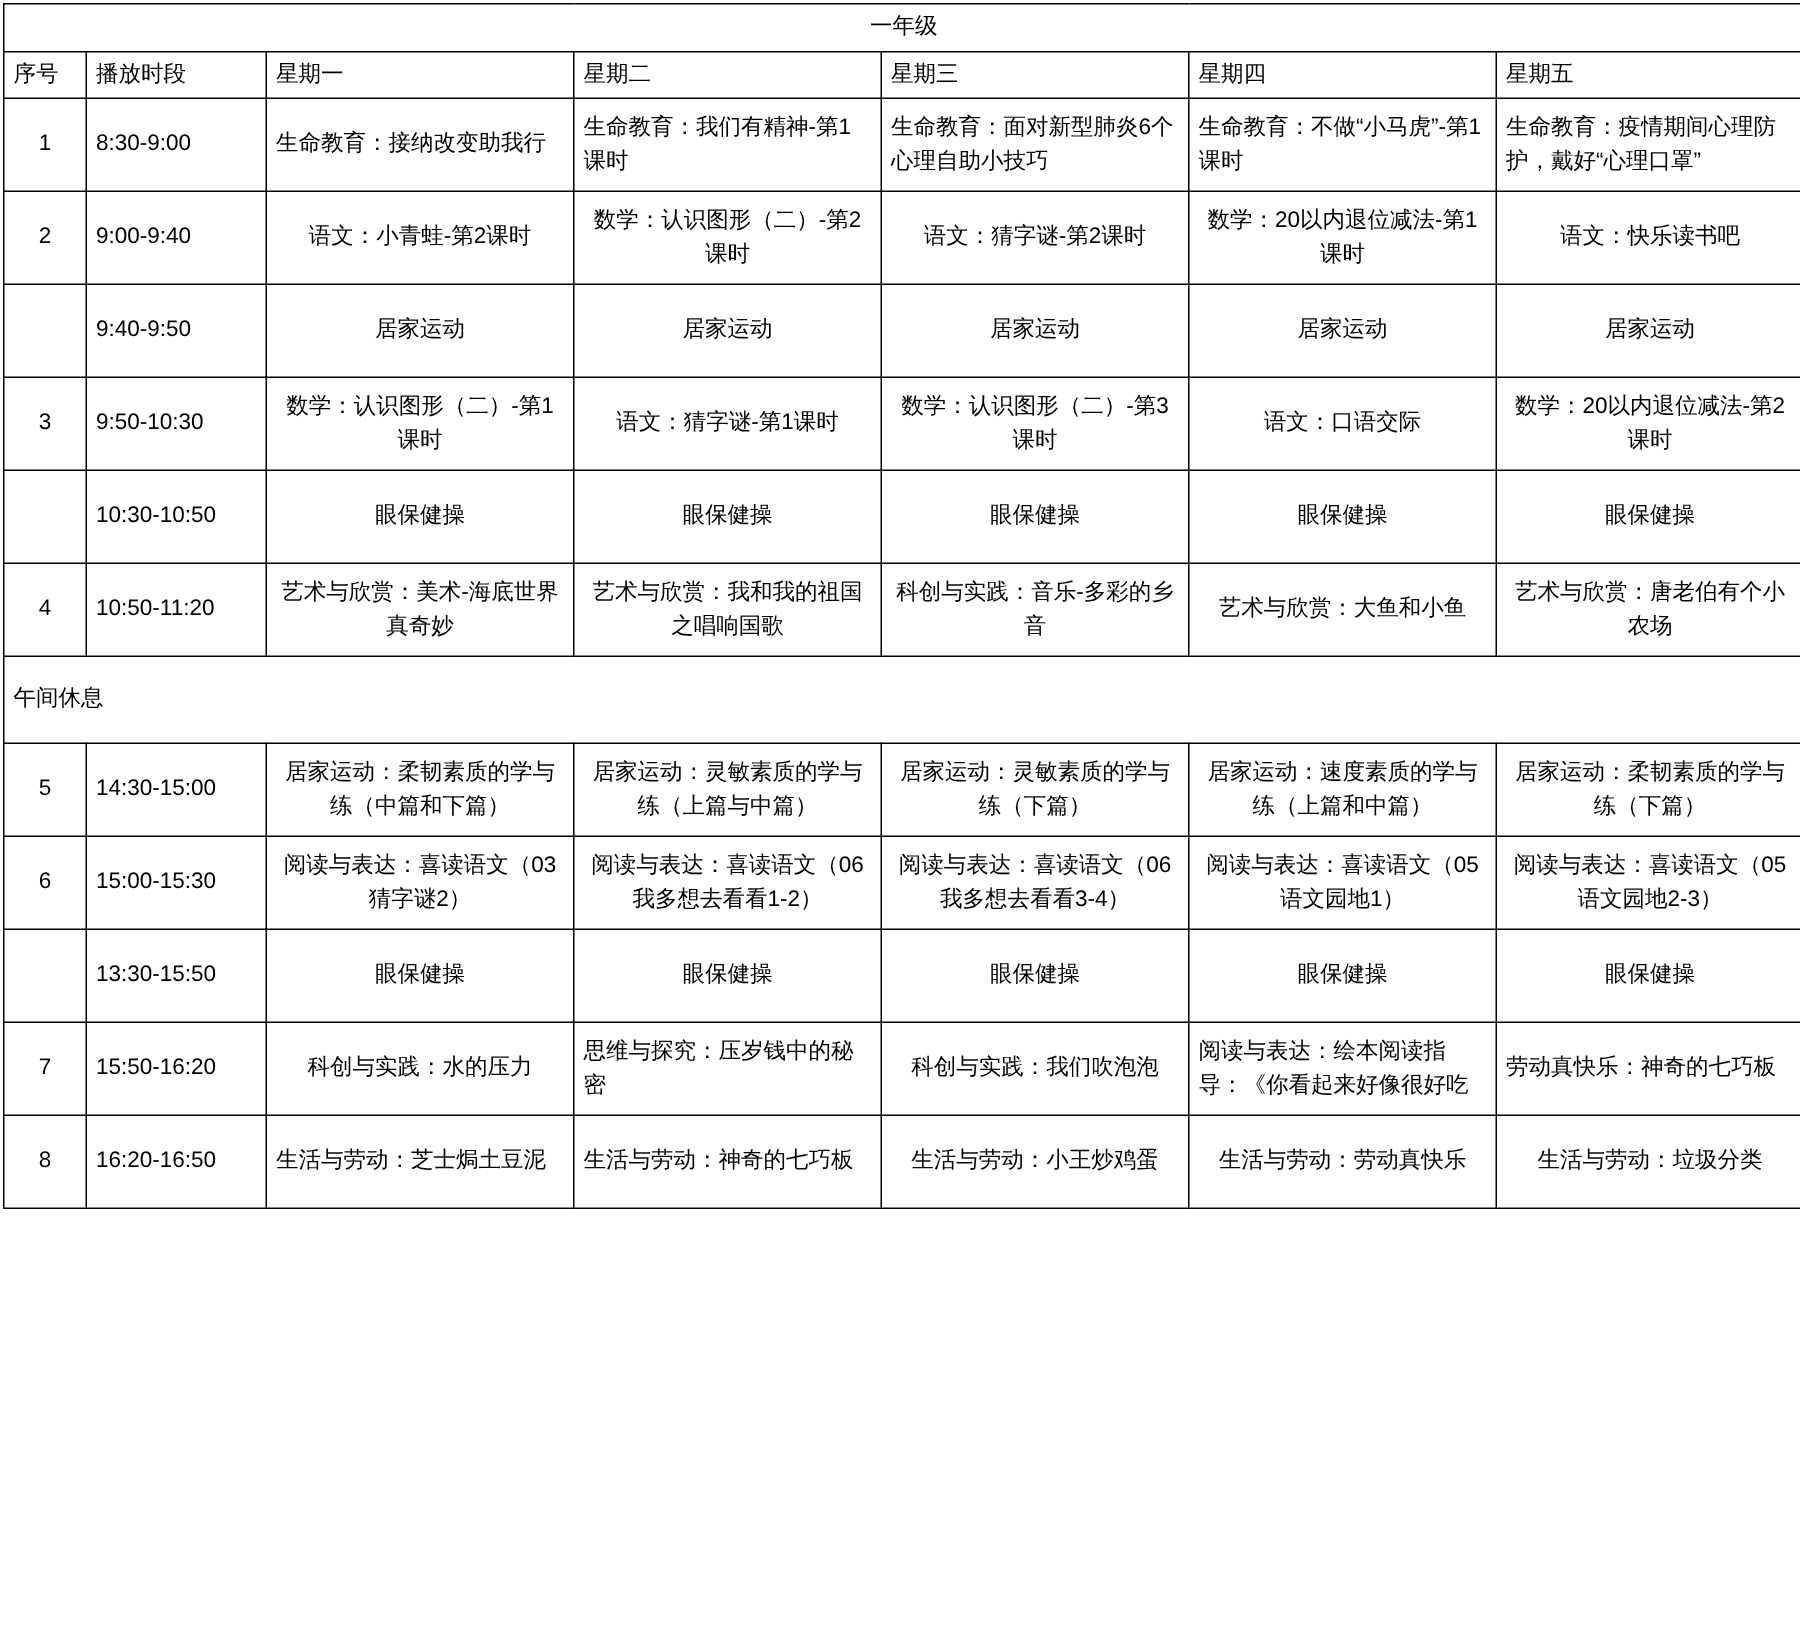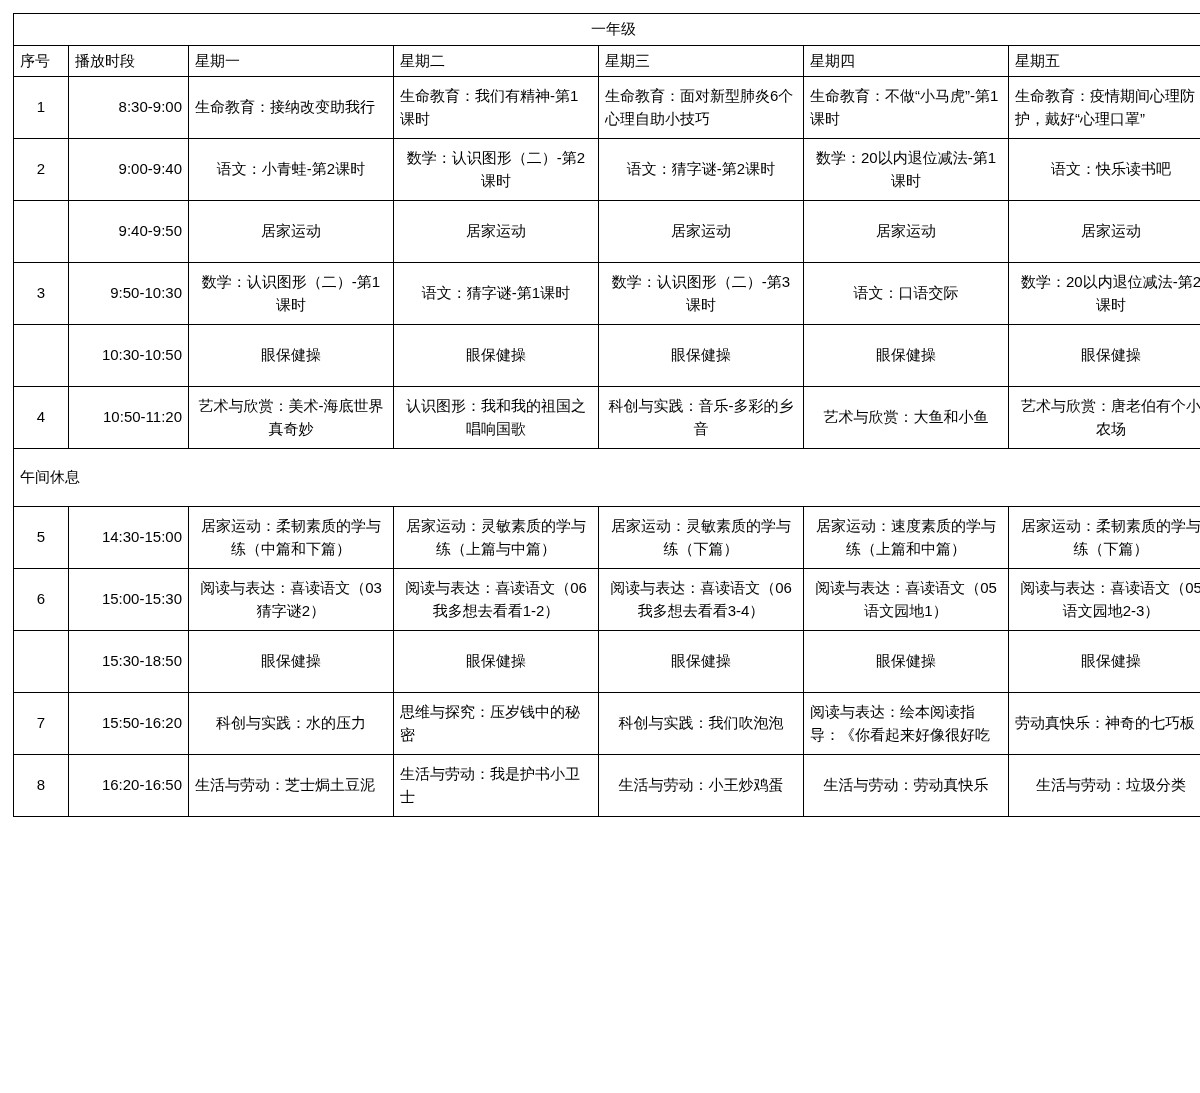--- a/index.html
+++ b/index.html
@@ -9,21 +9,21 @@
   }
   body {
     width: 1200px;
     height: 1093px;
     font-family: "Liberation Sans", "DejaVu Sans", sans-serif;
     color: #000000;
   }
   .sheet {
     width: 1200px;
     box-sizing: border-box;
-    padding: 13px;
+    padding: 2px;
     border-radius: 29px;
   }
   table.schedule {
     border-collapse: collapse;
     width: 1200px;
     table-layout: fixed;
   }
   table.schedule td, table.schedule th {
     border: 1px solid #000000;
     font-weight: normal;
@@ -49,21 +49,21 @@
   .head-row td {
     font-weight: bold;
     font-size: 16px;
     padding: 10px 4px;
   }
   .idx {
     text-align: center;
     font-size: 13px;
   }
   .time {
-    text-align: right;
+    text-align: left;
     font-size: 13px;
   }
   .cell {
     text-align: center;
     font-size: 15px;
   }
   .cell.left {
     text-align: left;
   }
   .row-tall td { height: 62px; }
@@ -161,21 +161,21 @@
         <td class="cell">眼保健操</td>
         <td class="cell">眼保健操</td>
         <td class="cell">眼保健操</td>
         <td class="cell">眼保健操</td>
       </tr>
 
       <tr class="row-tall">
         <td class="idx">4</td>
         <td class="time">10:50-11:20</td>
         <td class="cell">艺术与欣赏：美术-海底世界真奇妙</td>
-        <td class="cell">认识图形：我和我的祖国之唱响国歌</td>
+        <td class="cell">艺术与欣赏：我和我的祖国之唱响国歌</td>
         <td class="cell">科创与实践：音乐-多彩的乡音</td>
         <td class="cell">艺术与欣赏：大鱼和小鱼</td>
         <td class="cell">艺术与欣赏：唐老伯有个小农场</td>
       </tr>
 
       <tr class="lunch">
         <td colspan="7">午间休息</td>
       </tr>
 
       <tr class="row-tall">
@@ -193,21 +193,21 @@
         <td class="time">15:00-15:30</td>
         <td class="cell">阅读与表达：喜读语文（03猜字谜2）</td>
         <td class="cell">阅读与表达：喜读语文（06 我多想去看看1-2）</td>
         <td class="cell">阅读与表达：喜读语文（06 我多想去看看3-4）</td>
         <td class="cell">阅读与表达：喜读语文（05语文园地1）</td>
         <td class="cell">阅读与表达：喜读语文（05语文园地2-3）</td>
       </tr>
 
       <tr class="band">
         <td class="idx"></td>
-        <td class="time">15:30-18:50</td>
+        <td class="time">13:30-15:50</td>
         <td class="cell">眼保健操</td>
         <td class="cell">眼保健操</td>
         <td class="cell">眼保健操</td>
         <td class="cell">眼保健操</td>
         <td class="cell">眼保健操</td>
       </tr>
 
       <tr class="row-tall">
         <td class="idx">7</td>
         <td class="time">15:50-16:20</td>
@@ -215,21 +215,21 @@
         <td class="cell left">思维与探究：压岁钱中的秘密</td>
         <td class="cell">科创与实践：我们吹泡泡</td>
         <td class="cell left">阅读与表达：绘本阅读指导：《你看起来好像很好吃</td>
         <td class="cell left">劳动真快乐：神奇的七巧板</td>
       </tr>
 
       <tr class="row-tall">
         <td class="idx">8</td>
         <td class="time">16:20-16:50</td>
         <td class="cell left">生活与劳动：芝士焗土豆泥</td>
-        <td class="cell left">生活与劳动：我是护书小卫士</td>
+        <td class="cell left">生活与劳动：神奇的七巧板</td>
         <td class="cell">生活与劳动：小王炒鸡蛋</td>
         <td class="cell">生活与劳动：劳动真快乐</td>
         <td class="cell">生活与劳动：垃圾分类</td>
       </tr>
 
     </tbody>
   </table>
 </div>
 
 </body></html>

